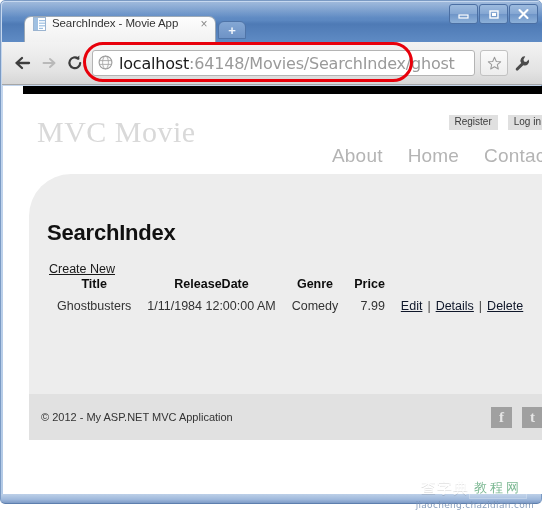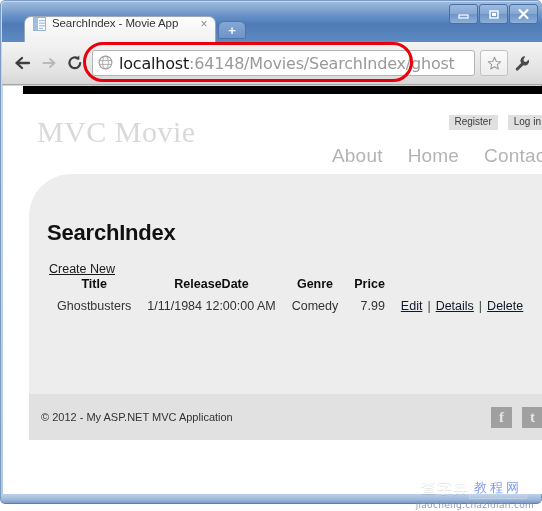--- a/index.html
+++ b/index.html
@@ -420,21 +420,21 @@
   .wm-cn1 {
     font-family: "DejaVu Sans", sans-serif;
     font-size: 15px;
     color: #ffffff;
     letter-spacing: 1px;
     text-shadow: 0 1px 0 rgba(0,0,0,.25);
   }
   .wm-cn2 {
     font-family: "DejaVu Sans", sans-serif;
     font-size: 13px;
-    color: #1d4ed8;
+    color: #15803d;
     letter-spacing: 3px;
     background: rgba(255,255,255,.18);
     border: 1px solid rgba(255,255,255,.45);
     padding: 1px 4px;
   }
   .wm-url {
     position: absolute;
     right: 6px;
     bottom: 1px;
     font-family: "DejaVu Sans", sans-serif;

